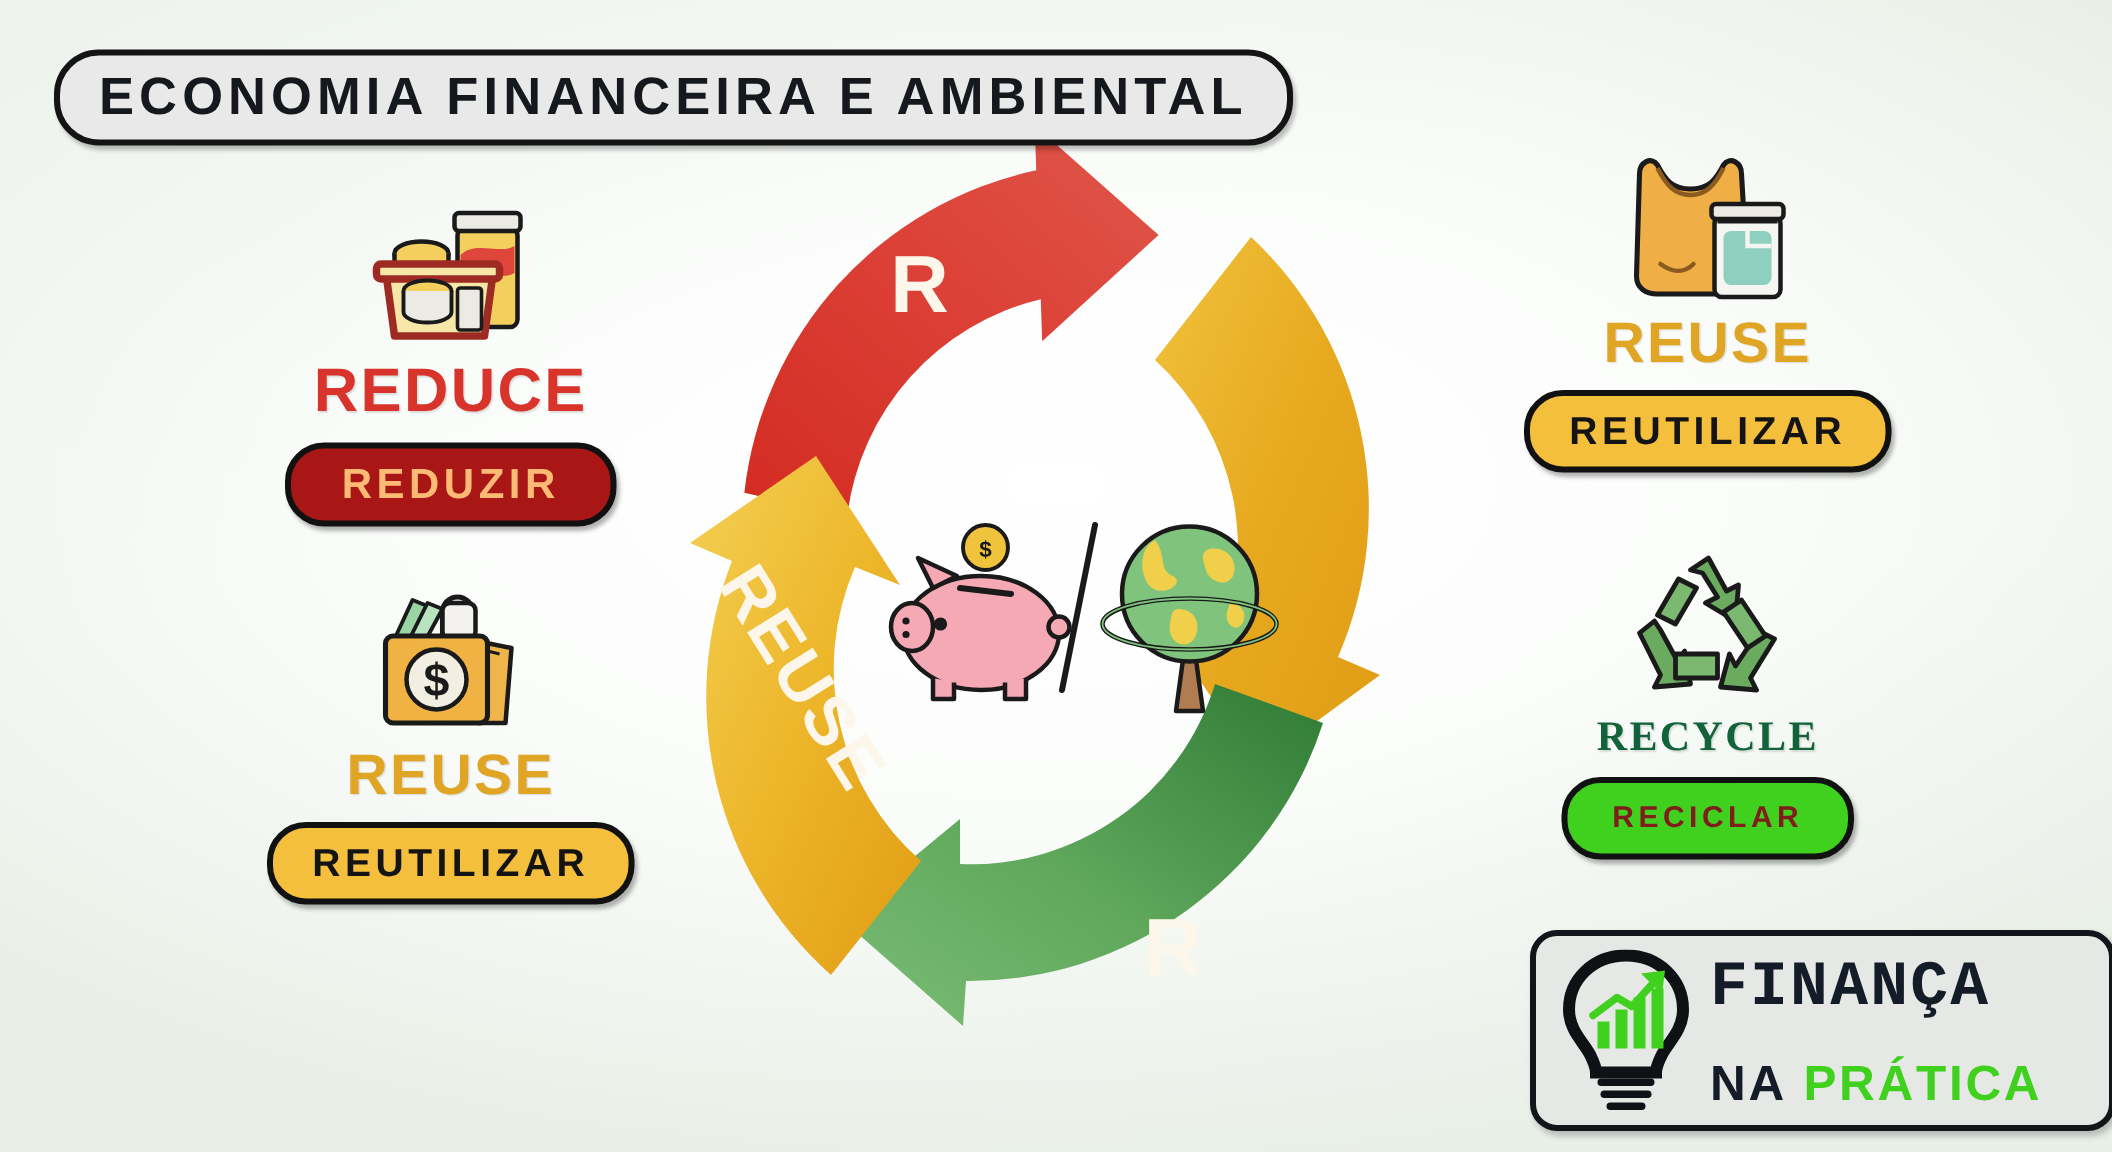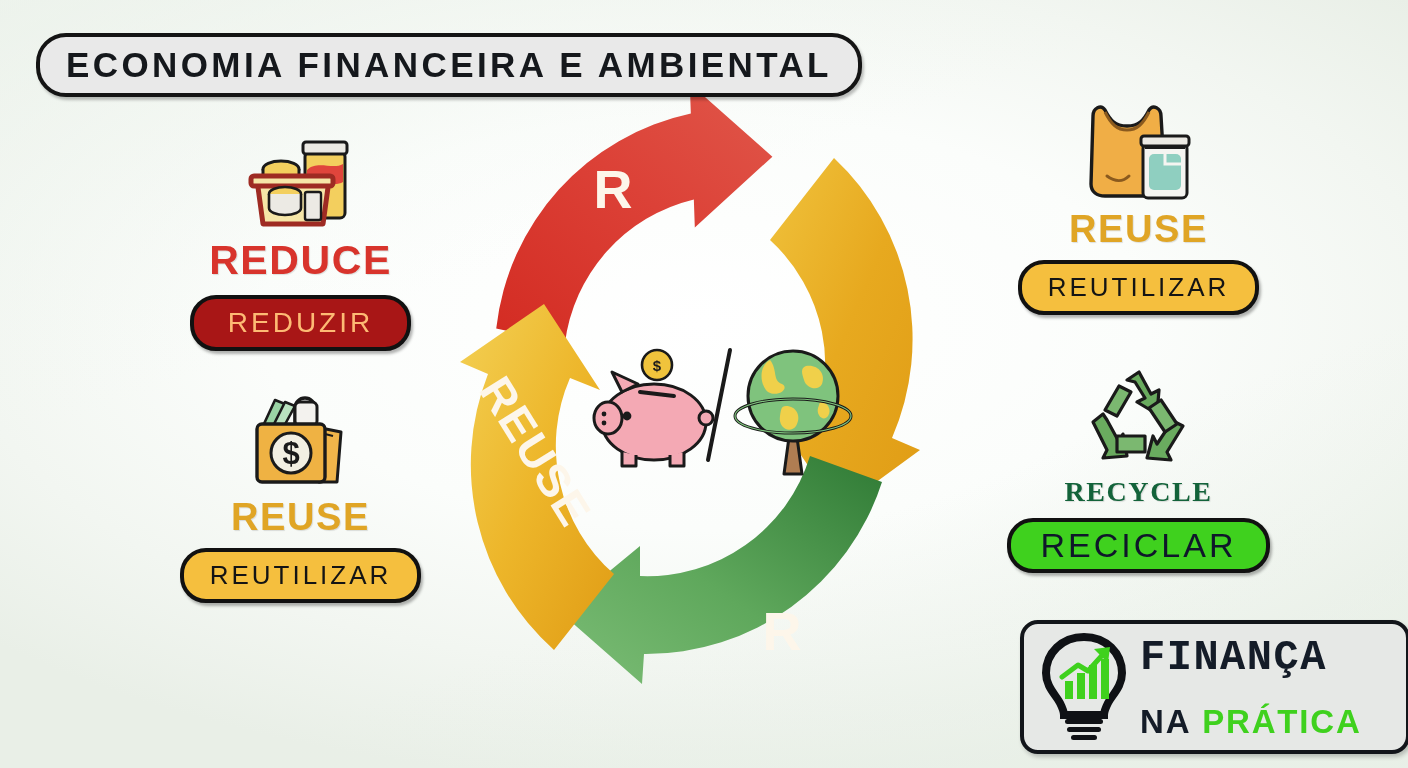--- a/index.html
+++ b/index.html
@@ -63,21 +63,21 @@
     white-space: nowrap;
     text-shadow: 1px 1px 1px rgba(0,0,0,0.12);
   }
   .sec-pill {
     display: flex;
     align-items: center;
     justify-content: flex-start;
     border: 4px solid #111111;
     border-radius: 26px;
     white-space: nowrap;
-    font-weight: 400;
+    font-weight: 700;
     letter-spacing: 3px;
     box-shadow: 2px 3px 3px rgba(0,0,0,0.3);
   }
 
   
   #sec-reduce { left: 158px; top: 136px; width: 285px; }
   #sec-reduce .sec-en { font-size: 41px; color: #d8342c; margin-top: 8px; }
   #sec-reduce .sec-pill {
     margin-top: 14px; height: 48px; padding: 0 34px;
     background: #a81616; color: #fdba74; font-size: 28px;
@@ -97,21 +97,21 @@
   #sec-reuse-right .sec-pill {
     margin-top: 12px; height: 47px; padding: 0 26px;
     background: #f5bf3e; color: #141414; font-size: 26px;
   }
 
   
   #sec-recycle { left: 996px; top: 370px; width: 285px; }
   #sec-recycle .sec-en { font-size: 28px; color: #13633a; margin-top: 10px; font-family: Liberation Serif, serif; }
   #sec-recycle .sec-pill {
     margin-top: 12px; height: 47px; padding: 0 30px;
-    background: #3fd11e; color: #0f172a; font-size: 34px;
+    background: #3fd11e; color: #7f1d1d; font-size: 20px;
   }
 
   
   #logo-badge {
     position: absolute;
     left: 1020px;
     top: 620px;
     width: 368px;
     height: 126px;
     background: #e6e8e6;

